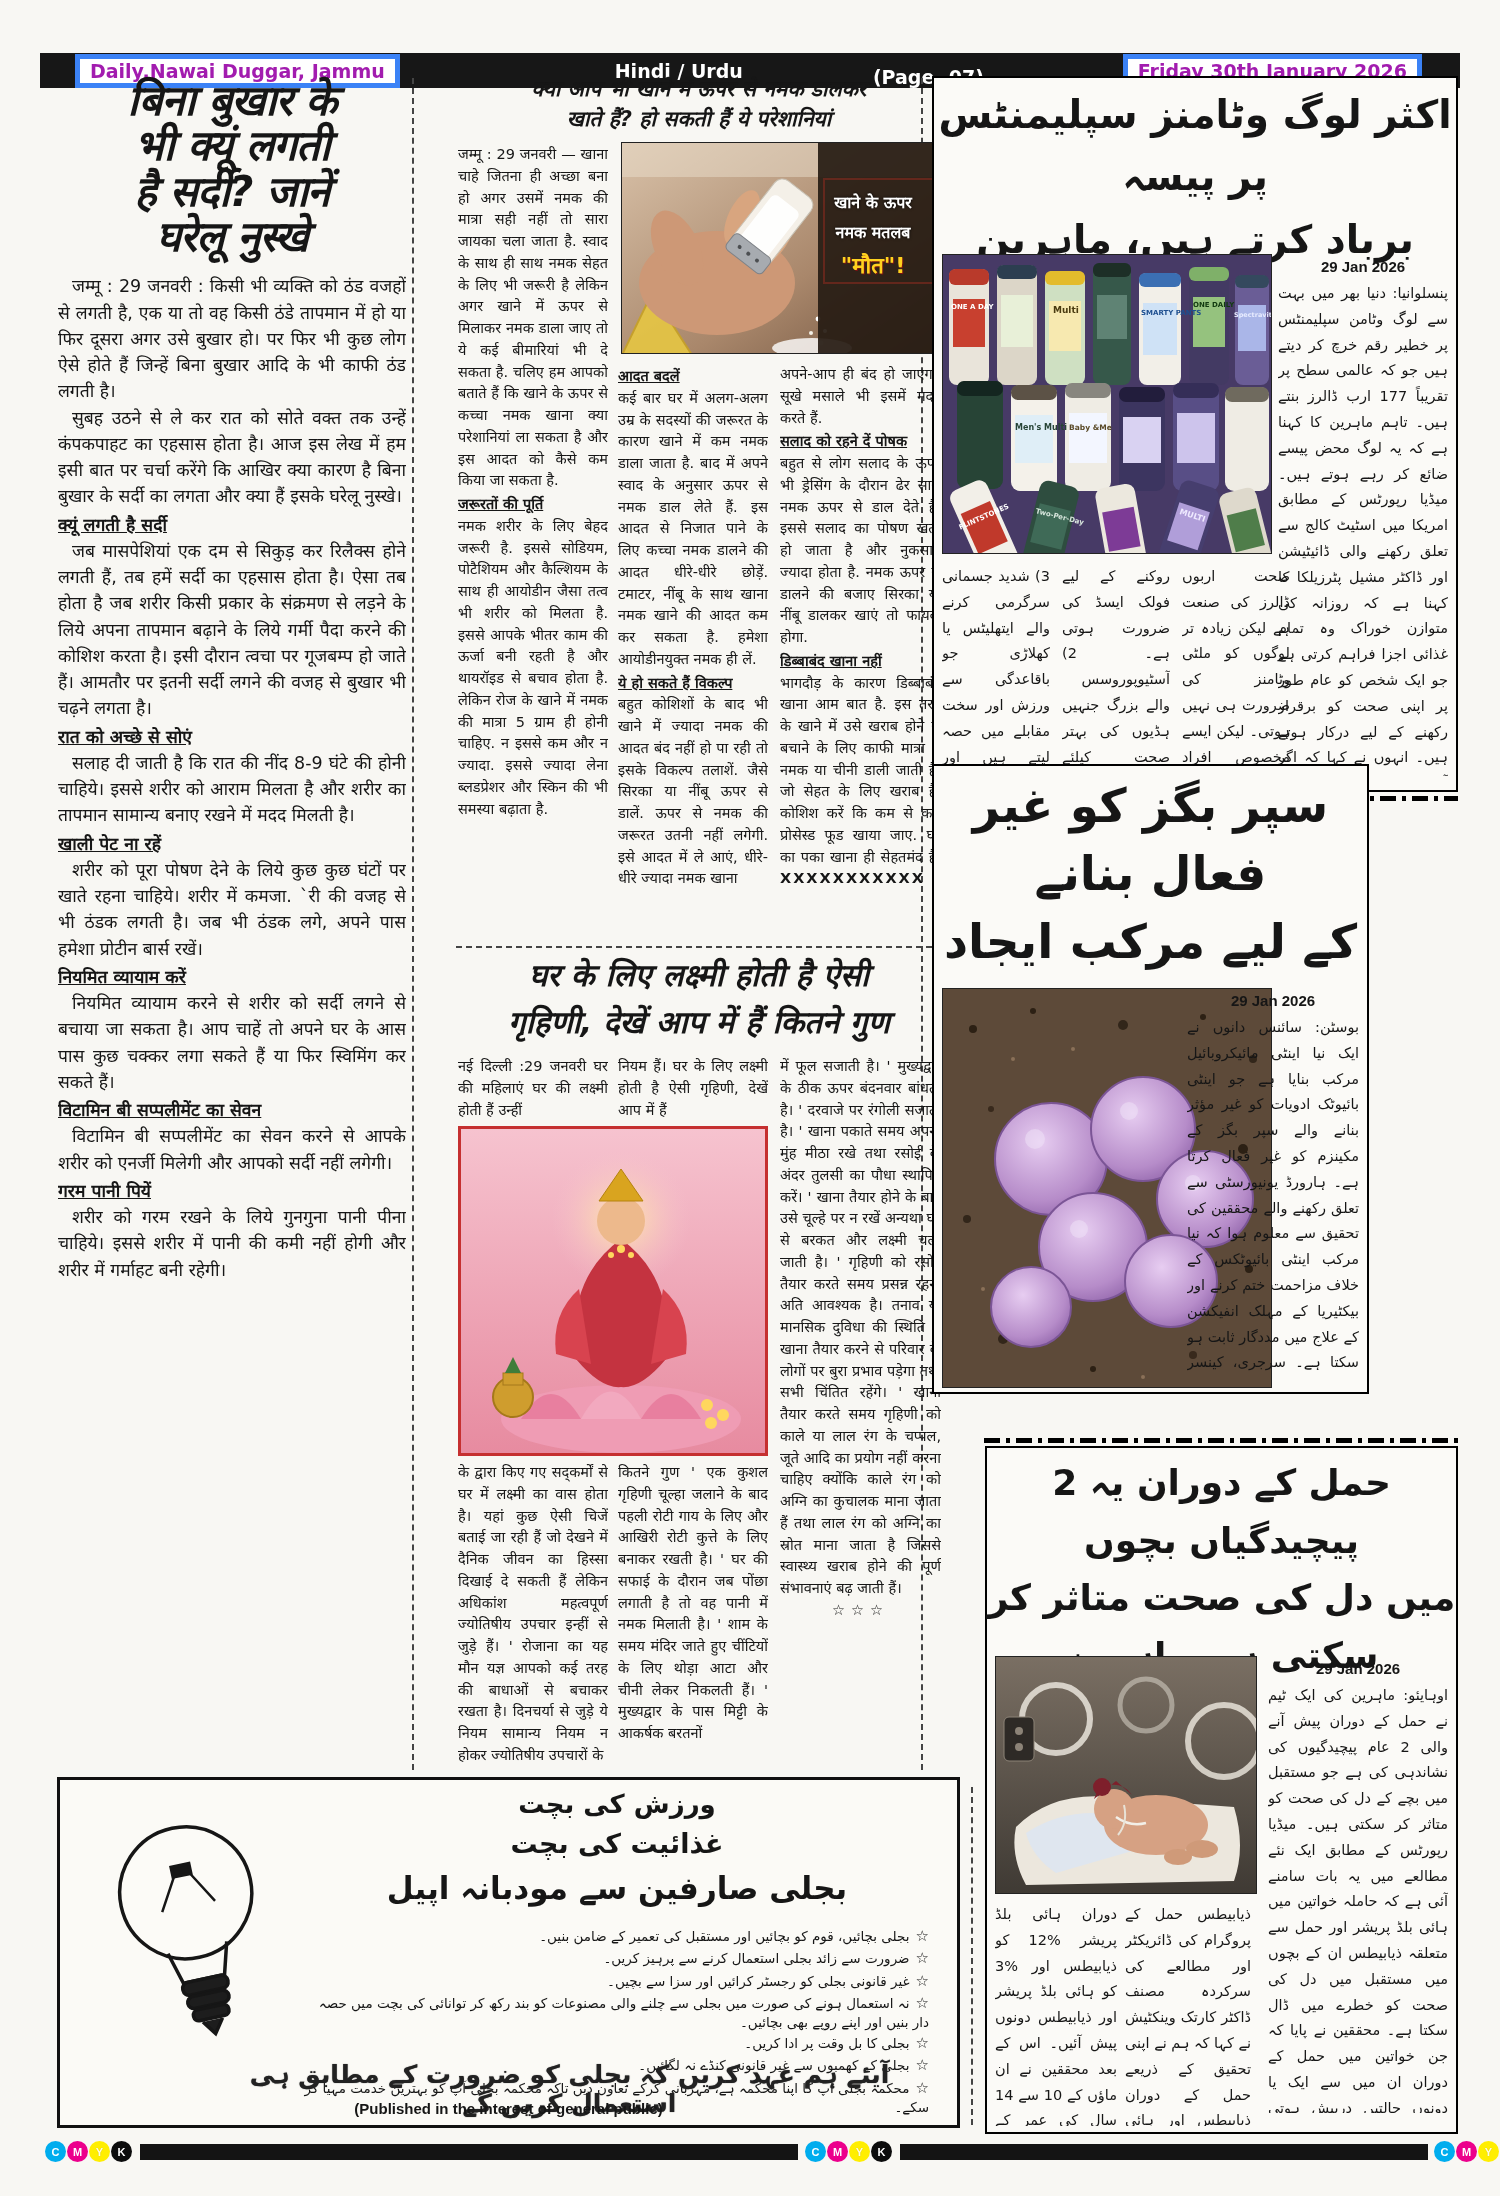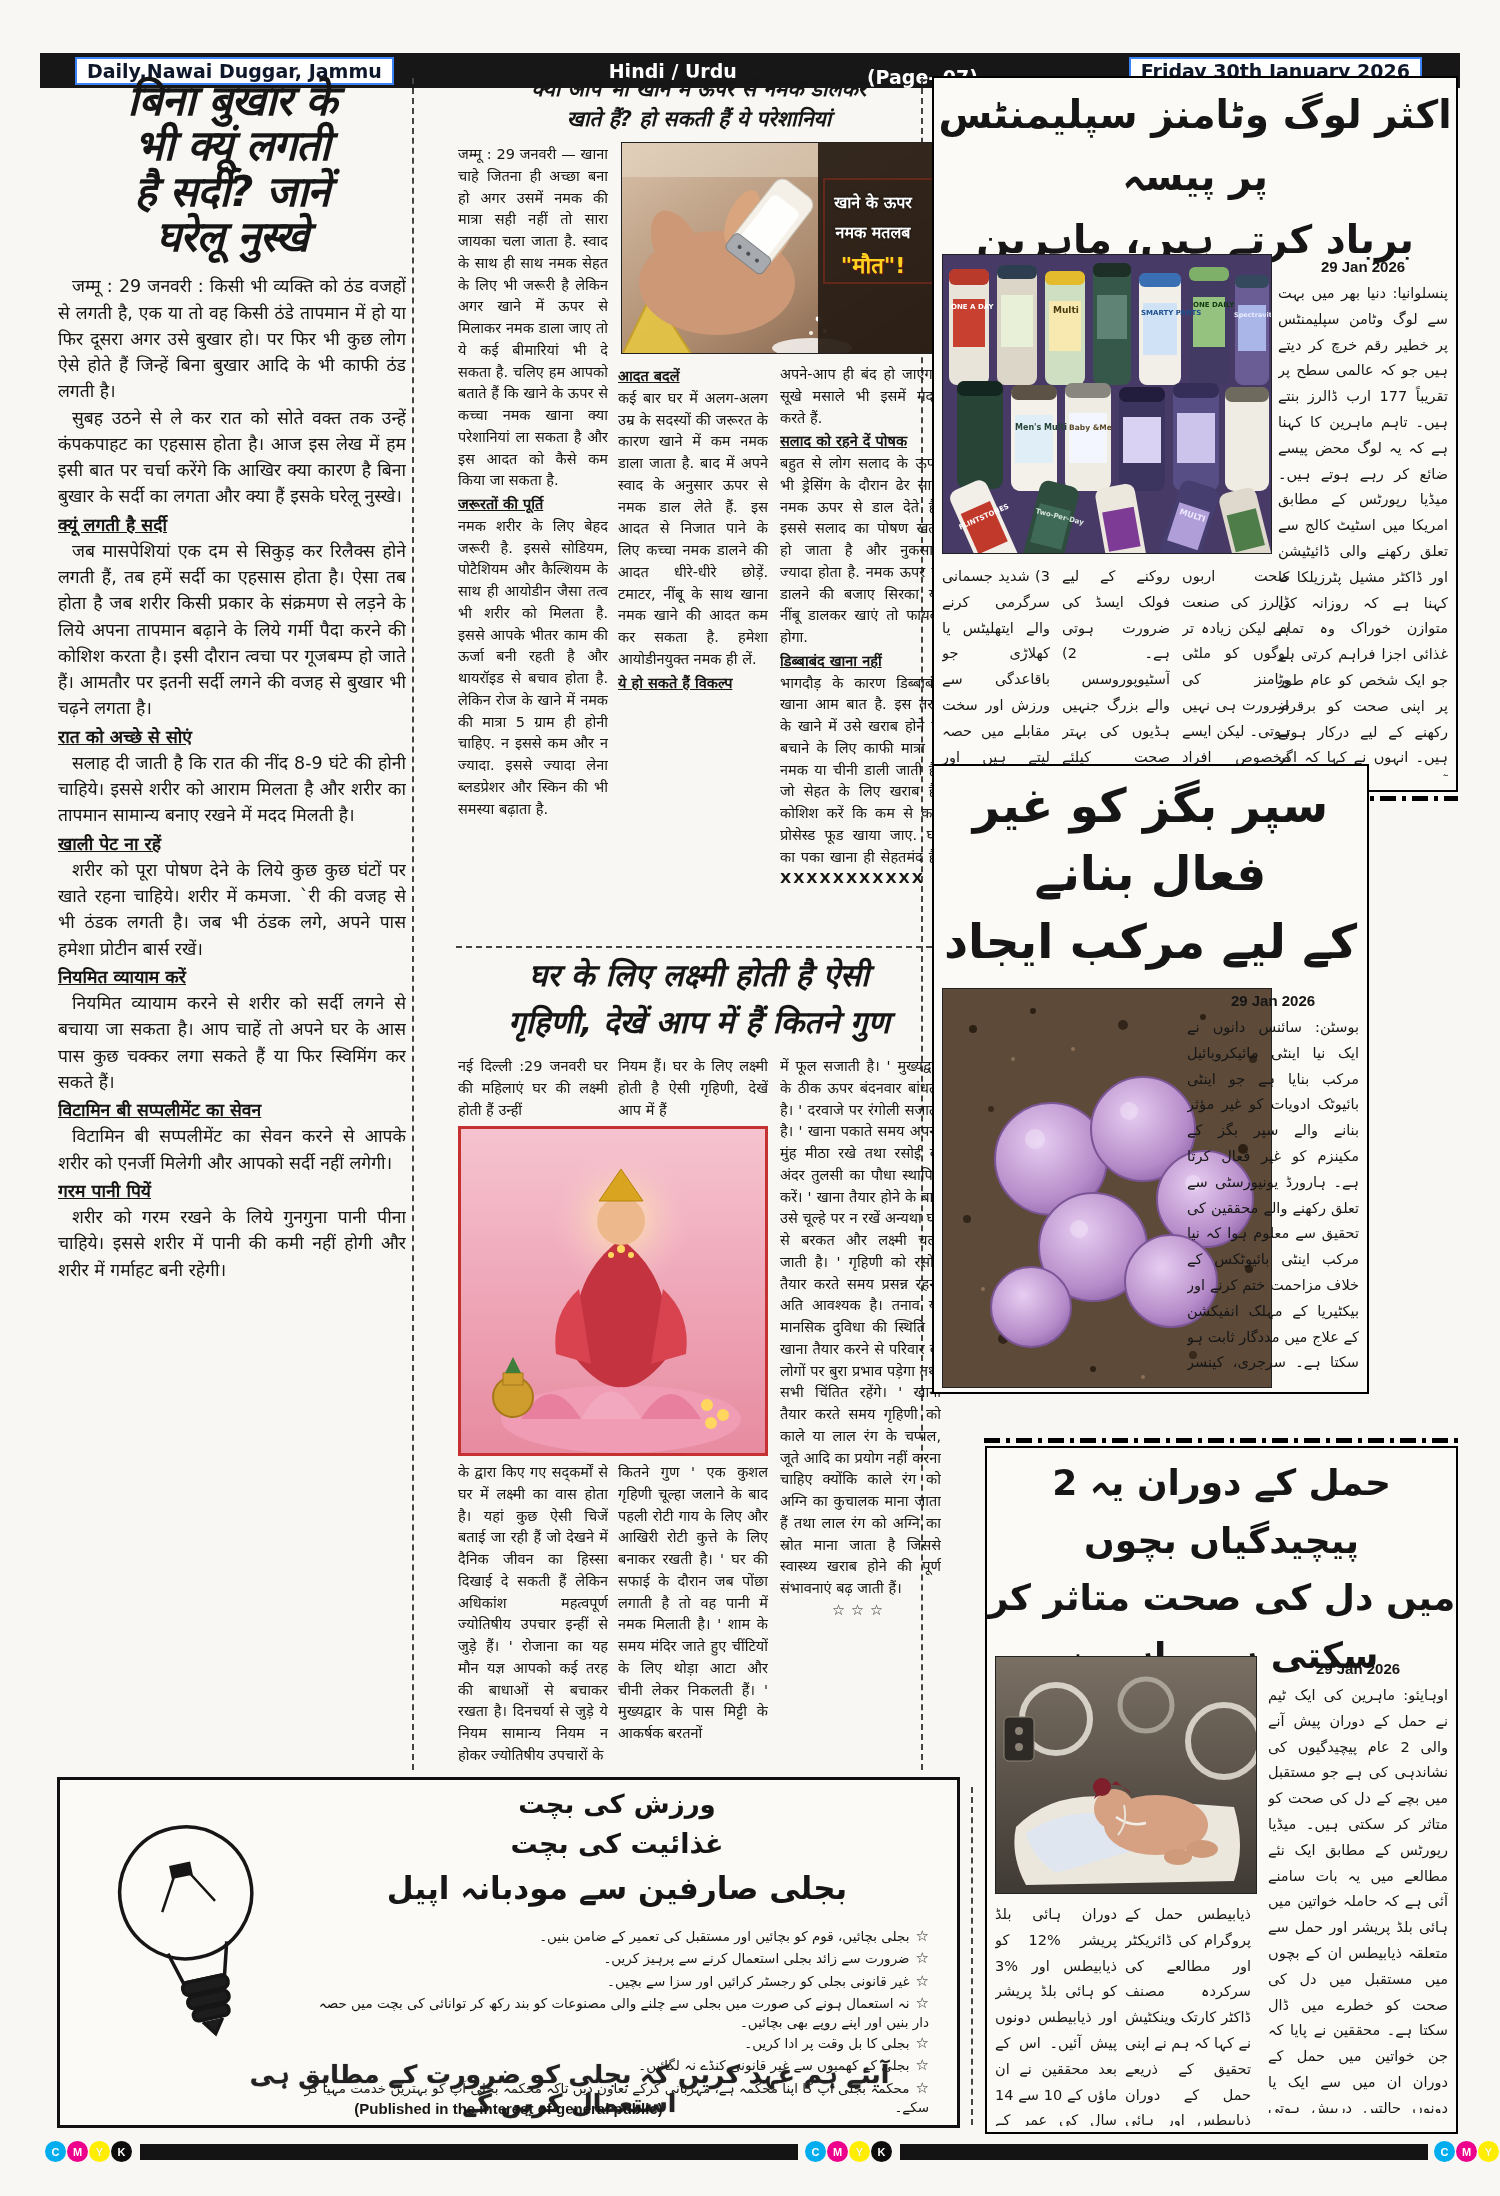--- a/index.html
+++ b/index.html
@@ -3,22 +3,22 @@
 <meta charset="utf-8">
 <style>
   * { margin:0; padding:0; box-sizing:border-box; }
   html,body { background:#e8e6e0; }
   .page { position:relative; width:1500px; height:2196px; background:#f8f7f3;
           font-family:"DejaVu Sans", sans-serif; color:#161616; overflow:hidden; margin:0 auto; }
 
   
   .header-bar { position:absolute; left:40px; top:53px; width:1420px; height:35px;
                 background:#171717; display:flex; align-items:center; }
-  .hbox { background:#fff; color:#0f172a; font-weight:bold; font-size:19px; padding:1px 10px;
-          border:2px solid #3b82f6; white-space:nowrap; }
+  .hbox { background:#fff; color:#a21caf; font-weight:bold; font-size:19px; padding:1px 10px;
+          border:5px solid #3b82f6; white-space:nowrap; }
   .hpaper { margin-left:35px; }
   .hlang { color:#fff; font-weight:bold; font-size:19px; margin-left:215px; }
   .hpage { color:#fff; font-weight:bold; font-size:19px; margin-left:130px;margin-top:12px; }
   .hdate { margin-left:auto; margin-right:38px; }
 
   
   .vdash { position:absolute; width:0; border-left:2px dashed #444; }
   .hdash { position:absolute; border-top:2px dashed #444; }
   .dashdot { position:absolute; height:5px;
      background:repeating-linear-gradient(90deg,#000 0 16px,transparent 16px 22px,#000 22px 26px,transparent 26px 32px); }
@@ -195,20 +195,21 @@
     <div class="mcol" style="left:2px; top:68px; width:150px; height:800px;">
       <span class="subhead"></span>
       <span>जम्मू : 29 जनवरी — खाना चाहे जितना ही अच्छा बना हो अगर उसमें नमक की मात्रा सही नहीं तो सारा जायका चला जाता है. स्वाद के साथ ही साथ नमक सेहत के लिए भी जरूरी है लेकिन अगर खाने में ऊपर से मिलाकर नमक डाला जाए तो ये कई बीमारियां भी दे सकता है. चलिए हम आपको बताते हैं कि खाने के ऊपर से कच्चा नमक खाना क्या परेशानियां ला सकता है और इस आदत को कैसे कम किया जा सकता है.</span>
       <span class="subhead">जरूरतों की पूर्ति</span>
       <span>नमक शरीर के लिए बेहद जरूरी है. इससे सोडियम, पोटैशियम और कैल्शियम के साथ ही आयोडीन जैसा तत्व भी शरीर को मिलता है. इससे आपके भीतर काम की ऊर्जा बनी रहती है और थायरॉइड से बचाव होता है. लेकिन रोज के खाने में नमक की मात्रा 5 ग्राम ही होनी चाहिए. न इससे कम और न ज्यादा. इससे ज्यादा लेना ब्लडप्रेशर और स्किन की भी समस्या बढ़ाता है.</span>
     </div>
     <div class="mcol" style="left:162px; top:290px; width:150px; height:578px;">
       <span class="subhead">आदत बदलें</span>
       <span>कई बार घर में अलग-अलग उम्र के सदस्यों की जरूरत के कारण खाने में कम नमक डाला जाता है. बाद में अपने स्वाद के अनुसार ऊपर से नमक डाल लेते हैं. इस आदत से निजात पाने के लिए कच्चा नमक डालने की आदत धीरे-धीरे छोड़ें. टमाटर, नींबू के साथ खाना नमक खाने की आदत कम कर सकता है. हमेशा आयोडीनयुक्त नमक ही लें.</span>
       <span class="subhead">ये हो सकते हैं विकल्प</span>
+      <span>बहुत कोशिशों के बाद भी खाने में ज्यादा नमक की आदत बंद नहीं हो पा रही तो इसके विकल्प तलाशें. जैसे सिरका या नींबू ऊपर से डालें. ऊपर से नमक की जरूरत उतनी नहीं लगेगी. इसे आदत में ले आएं, धीरे-धीरे ज्यादा नमक खाना</span>
     </div>
     <div class="mcol" style="left:324px; top:290px; width:161px; height:578px;">
       <span>अपने-आप ही बंद हो जाएगा. सूखे मसाले भी इसमें मदद करते हैं.</span>
       <span class="subhead">सलाद को रहने दें पोषक</span>
       <span>बहुत से लोग सलाद के ऊपर भी ड्रेसिंग के दौरान ढेर सारा नमक ऊपर से डाल देते हैं. इससे सलाद का पोषण खत्म हो जाता है और नुकसान ज्यादा होता है. नमक ऊपर से डालने की बजाए सिरका या नींबू डालकर खाएं तो फायदा होगा.</span>
       <span class="subhead">डिब्बाबंद खाना नहीं</span>
       <span>भागदौड़ के कारण डिब्बाबंद खाना आम बात है. इस तरह के खाने में उसे खराब होने से बचाने के लिए काफी मात्रा में नमक या चीनी डाली जाती है, जो सेहत के लिए खराब है. कोशिश करें कि कम से कम प्रोसेस्ड फूड खाया जाए. घर का पका खाना ही सेहतमंद है.</span>
       <span class="xfill">XXXXXXXXXXX</span>
     </div>
 

